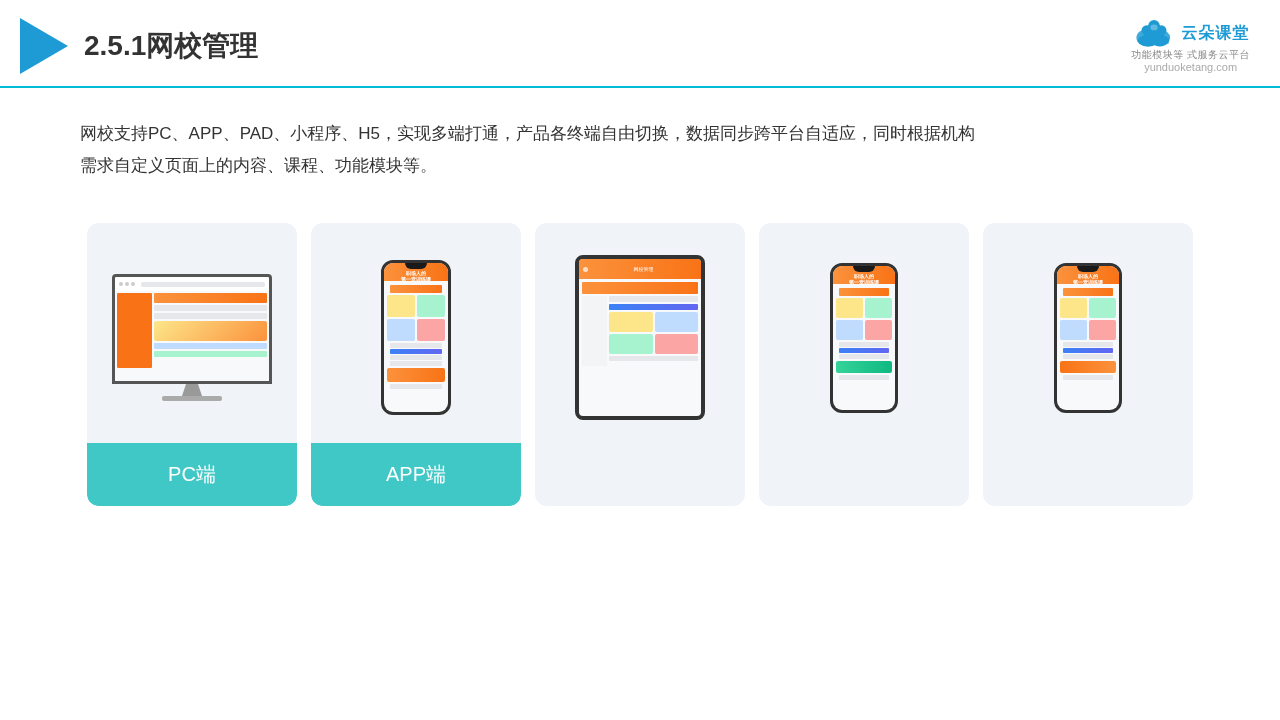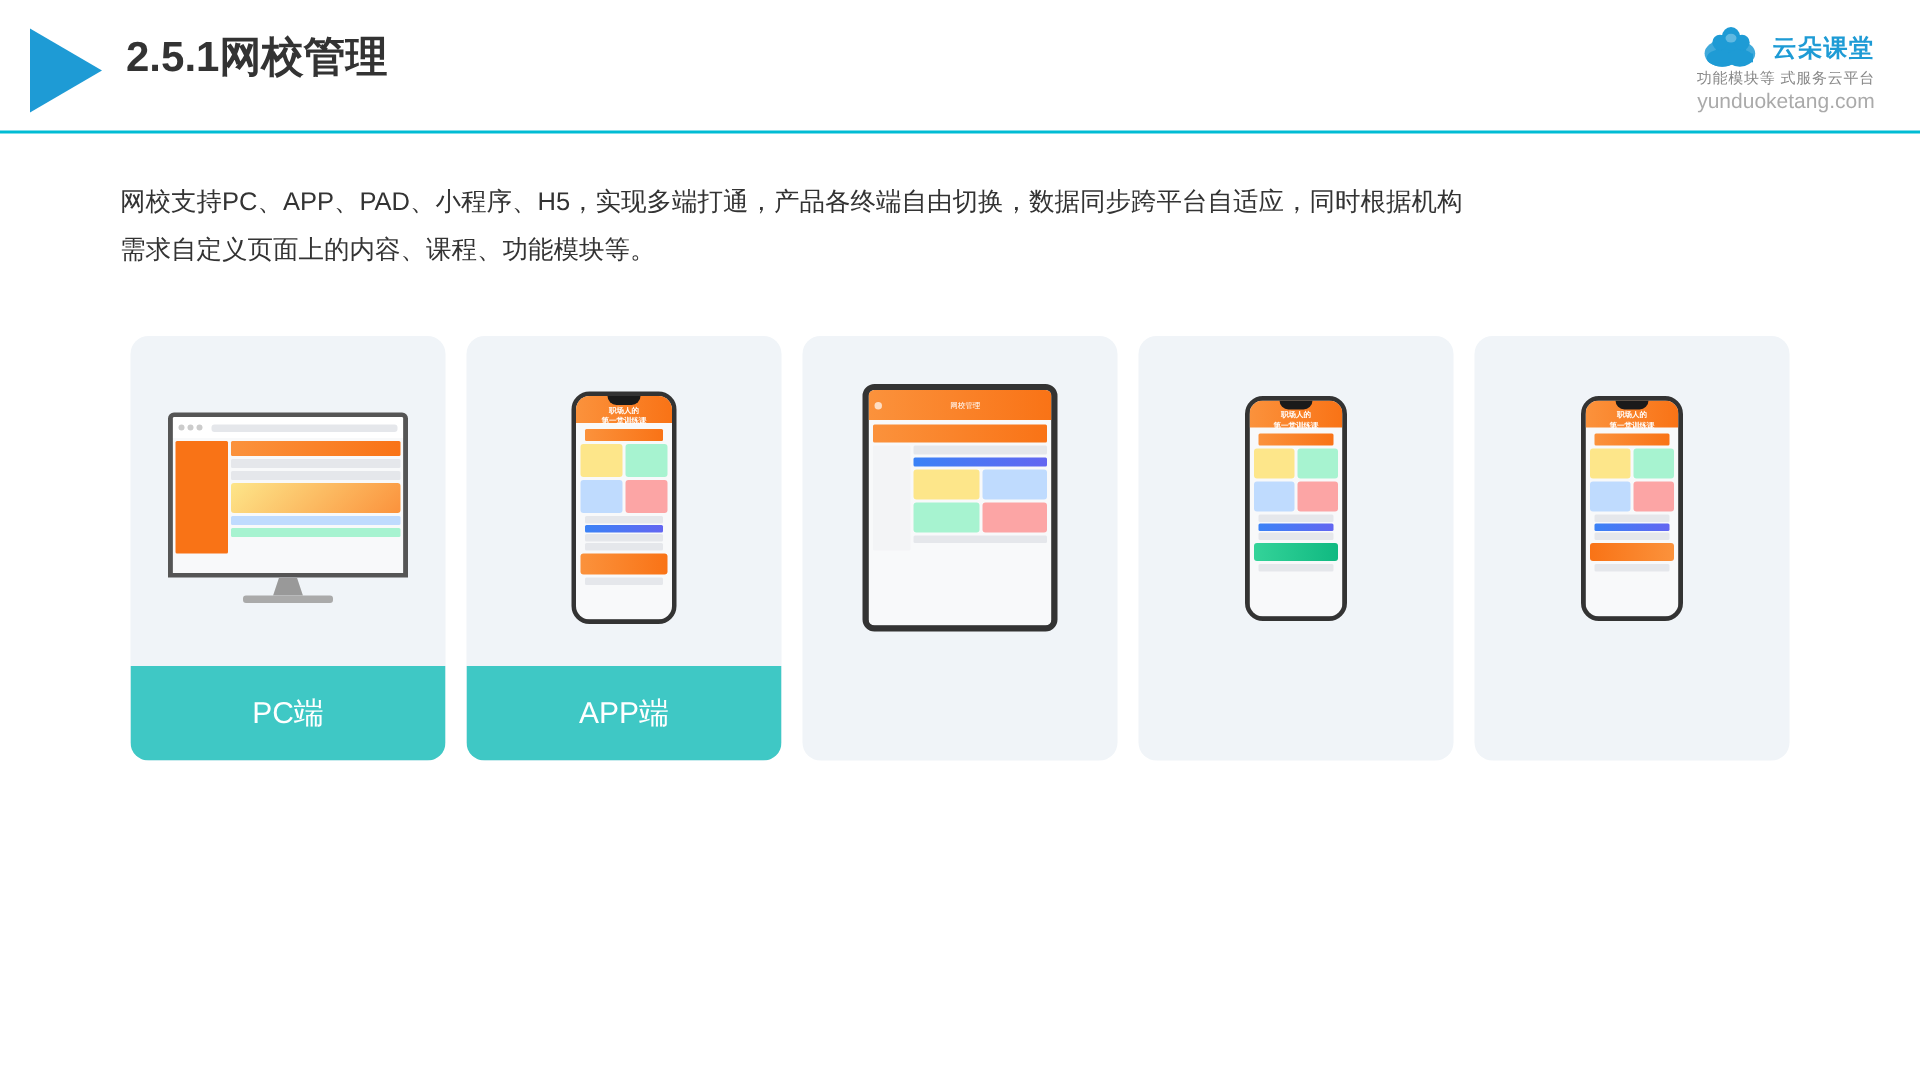--- a/index.html
+++ b/index.html
@@ -14,21 +14,21 @@
     
     .header {
       display: flex;
       align-items: center;
       justify-content: space-between;
       padding: 18px 30px 12px 20px;
       border-bottom: 2px solid #00bcd4;
     }
     .header-left {
       display: flex;
-      align-items: flex-start;
+      align-items: center;
       gap: 16px;
     }
     .logo-triangle {
       width: 0;
       height: 0;
       border-top: 28px solid transparent;
       border-bottom: 28px solid transparent;
       border-left: 48px solid #1e9bd5;
     }
     .page-title {
@@ -57,21 +57,21 @@
       letter-spacing: 1px;
     }
     .brand-sub {
       font-size: 10px;
       color: #888;
       text-align: center;
       letter-spacing: 0.5px;
       line-height: 1.3;
     }
     .brand-url {
-      font-size: 14px;
+      font-size: 11px;
       color: #aaa;
       text-align: right;
     }
 
     
     .description {
       padding: 30px 92px 20px 80px;
       font-size: 17px;
       color: #333;
       line-height: 1.9;

